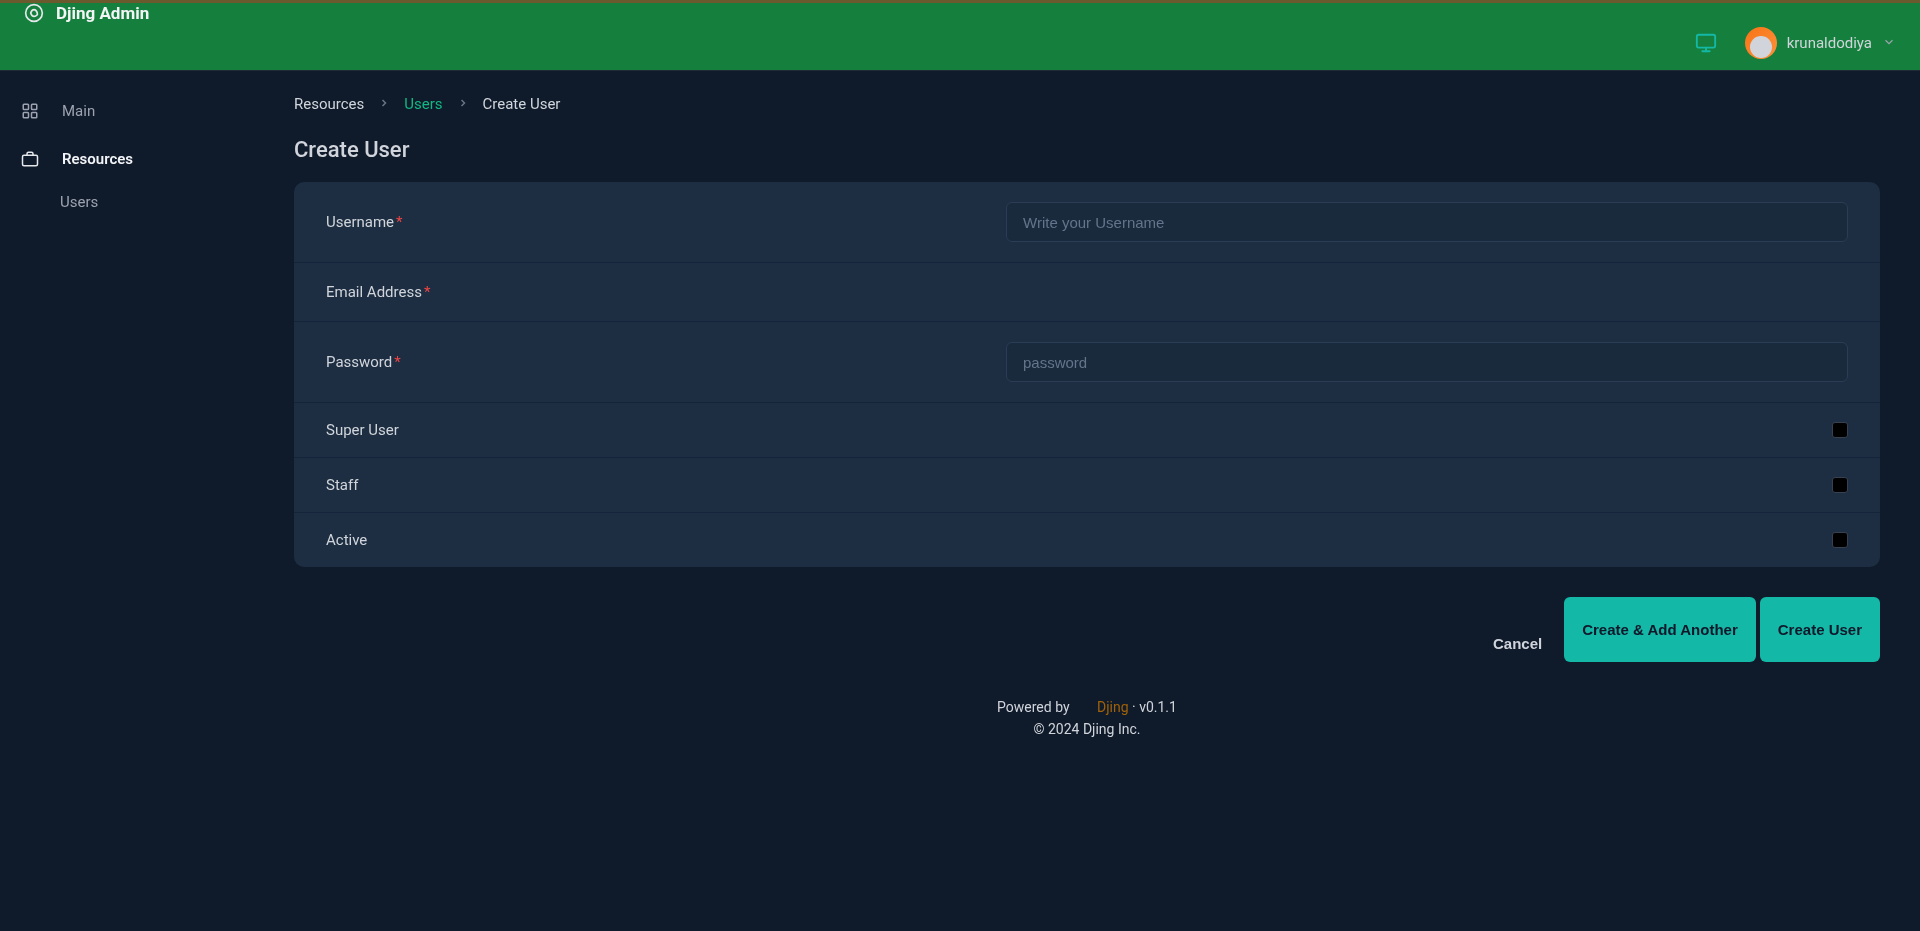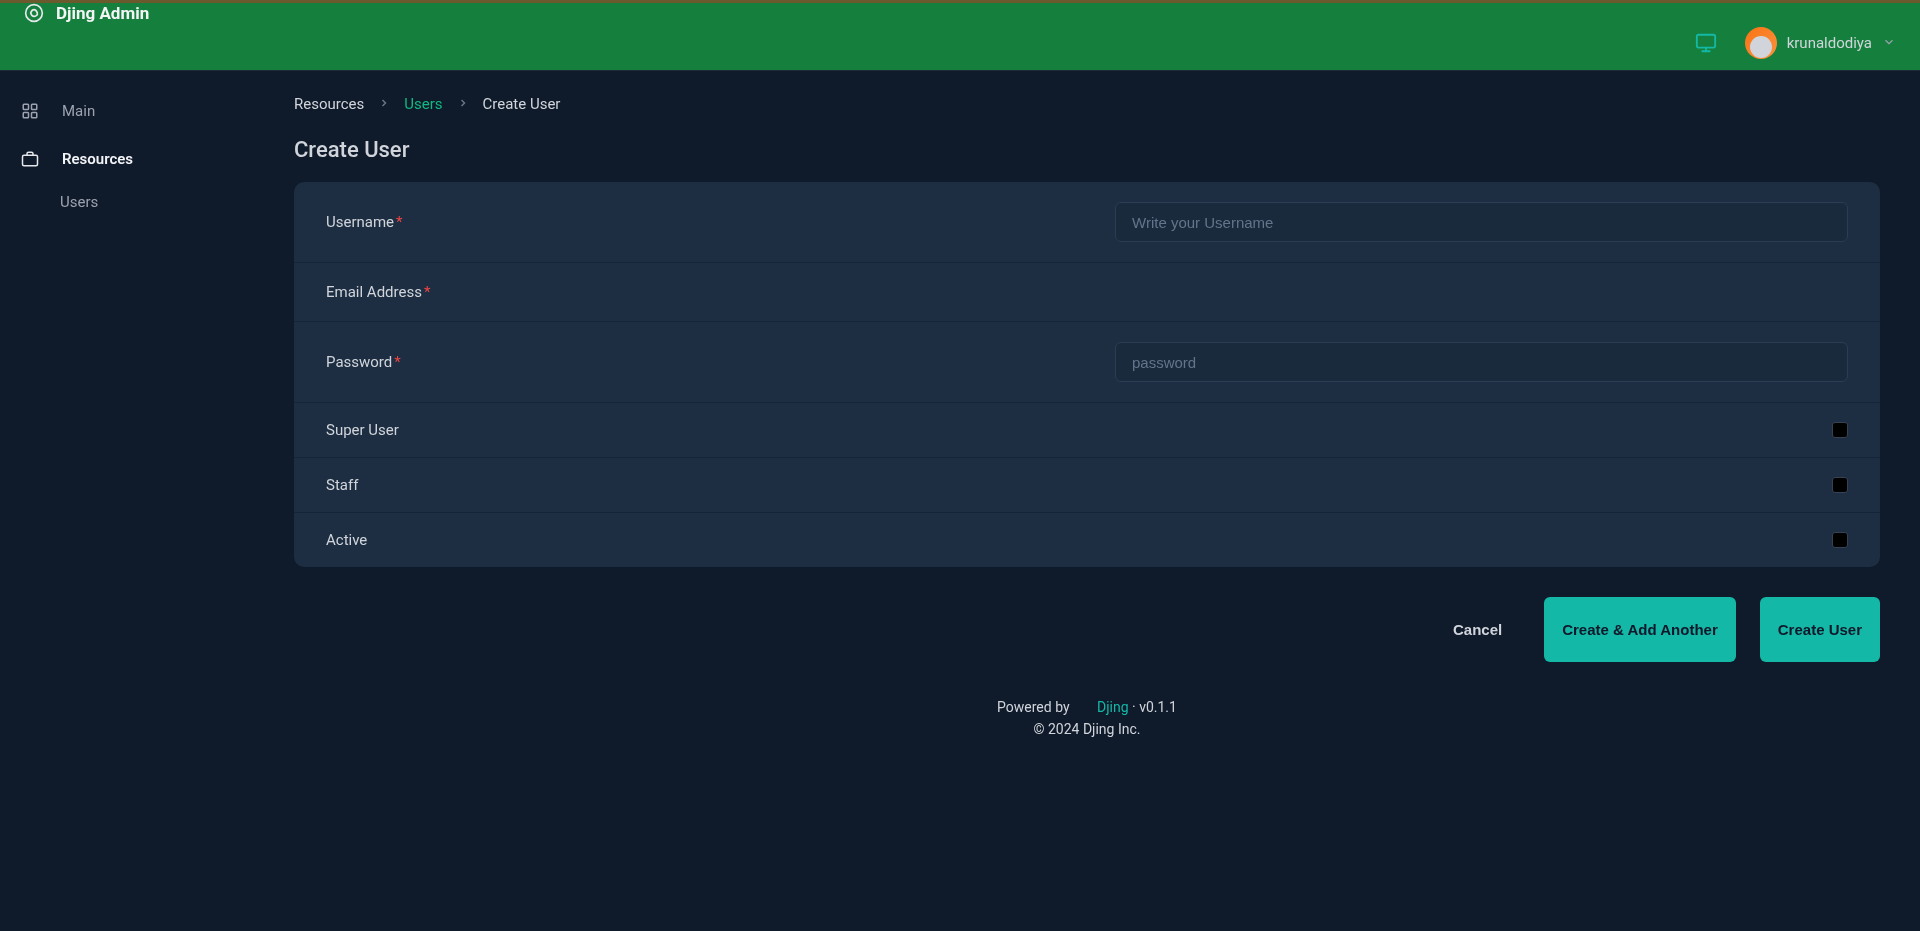--- a/index.html
+++ b/index.html
@@ -171,21 +171,21 @@
       width: 296px;
       font-size: 15px;
       color: #d1d5db;
       flex-shrink: 0;
     }
     .required {
       color: #ef4444;
       margin-left: 2px;
     }
     .form-input {
-      width: 733px;
+      width: 842px;
       height: 40px;
       background-color: #192a3d;
       border: 1px solid #2a3d54;
       border-radius: 6px;
       padding: 0 16px;
       font-size: 15px;
       color: #e5e7eb;
       outline: none;
     }
     .form-input::placeholder {
@@ -195,22 +195,22 @@
       width: 16px;
       height: 16px;
       border-radius: 3px;
       background-color: #000000;
       border: 1px solid #374151;
       cursor: pointer;
     }
     .form-actions {
       display: flex;
       justify-content: flex-end;
-      align-items: center;
-      gap: 24px;
+      align-items: flex-end;
+      gap: 4px;
       margin-top: 30px;
     }
     .btn-text {
       background: none;
       border: none;
       color: #d1d5db;
       font-size: 15px;
       cursor: pointer;
       padding: 10px 18px;
       font-weight: 600;
@@ -226,21 +226,21 @@
       border-radius: 6px;
     }
     .footer {
       text-align: center;
       margin-top: 34px;
       font-size: 14px;
       color: #d1d5db;
       line-height: 1.6;
     }
     .footer-link {
-      color: #14b8a6;
+      color: #a16207;
       margin-left: 24px;
     }
   </style>
 </head>
 <body>
 
 <div class="header">
   <div class="header-left">
     <span class="logo-icon">
       <svg viewBox="0 0 24 24" width="20" height="20" fill="none" stroke="#e5e7eb" stroke-width="2">

